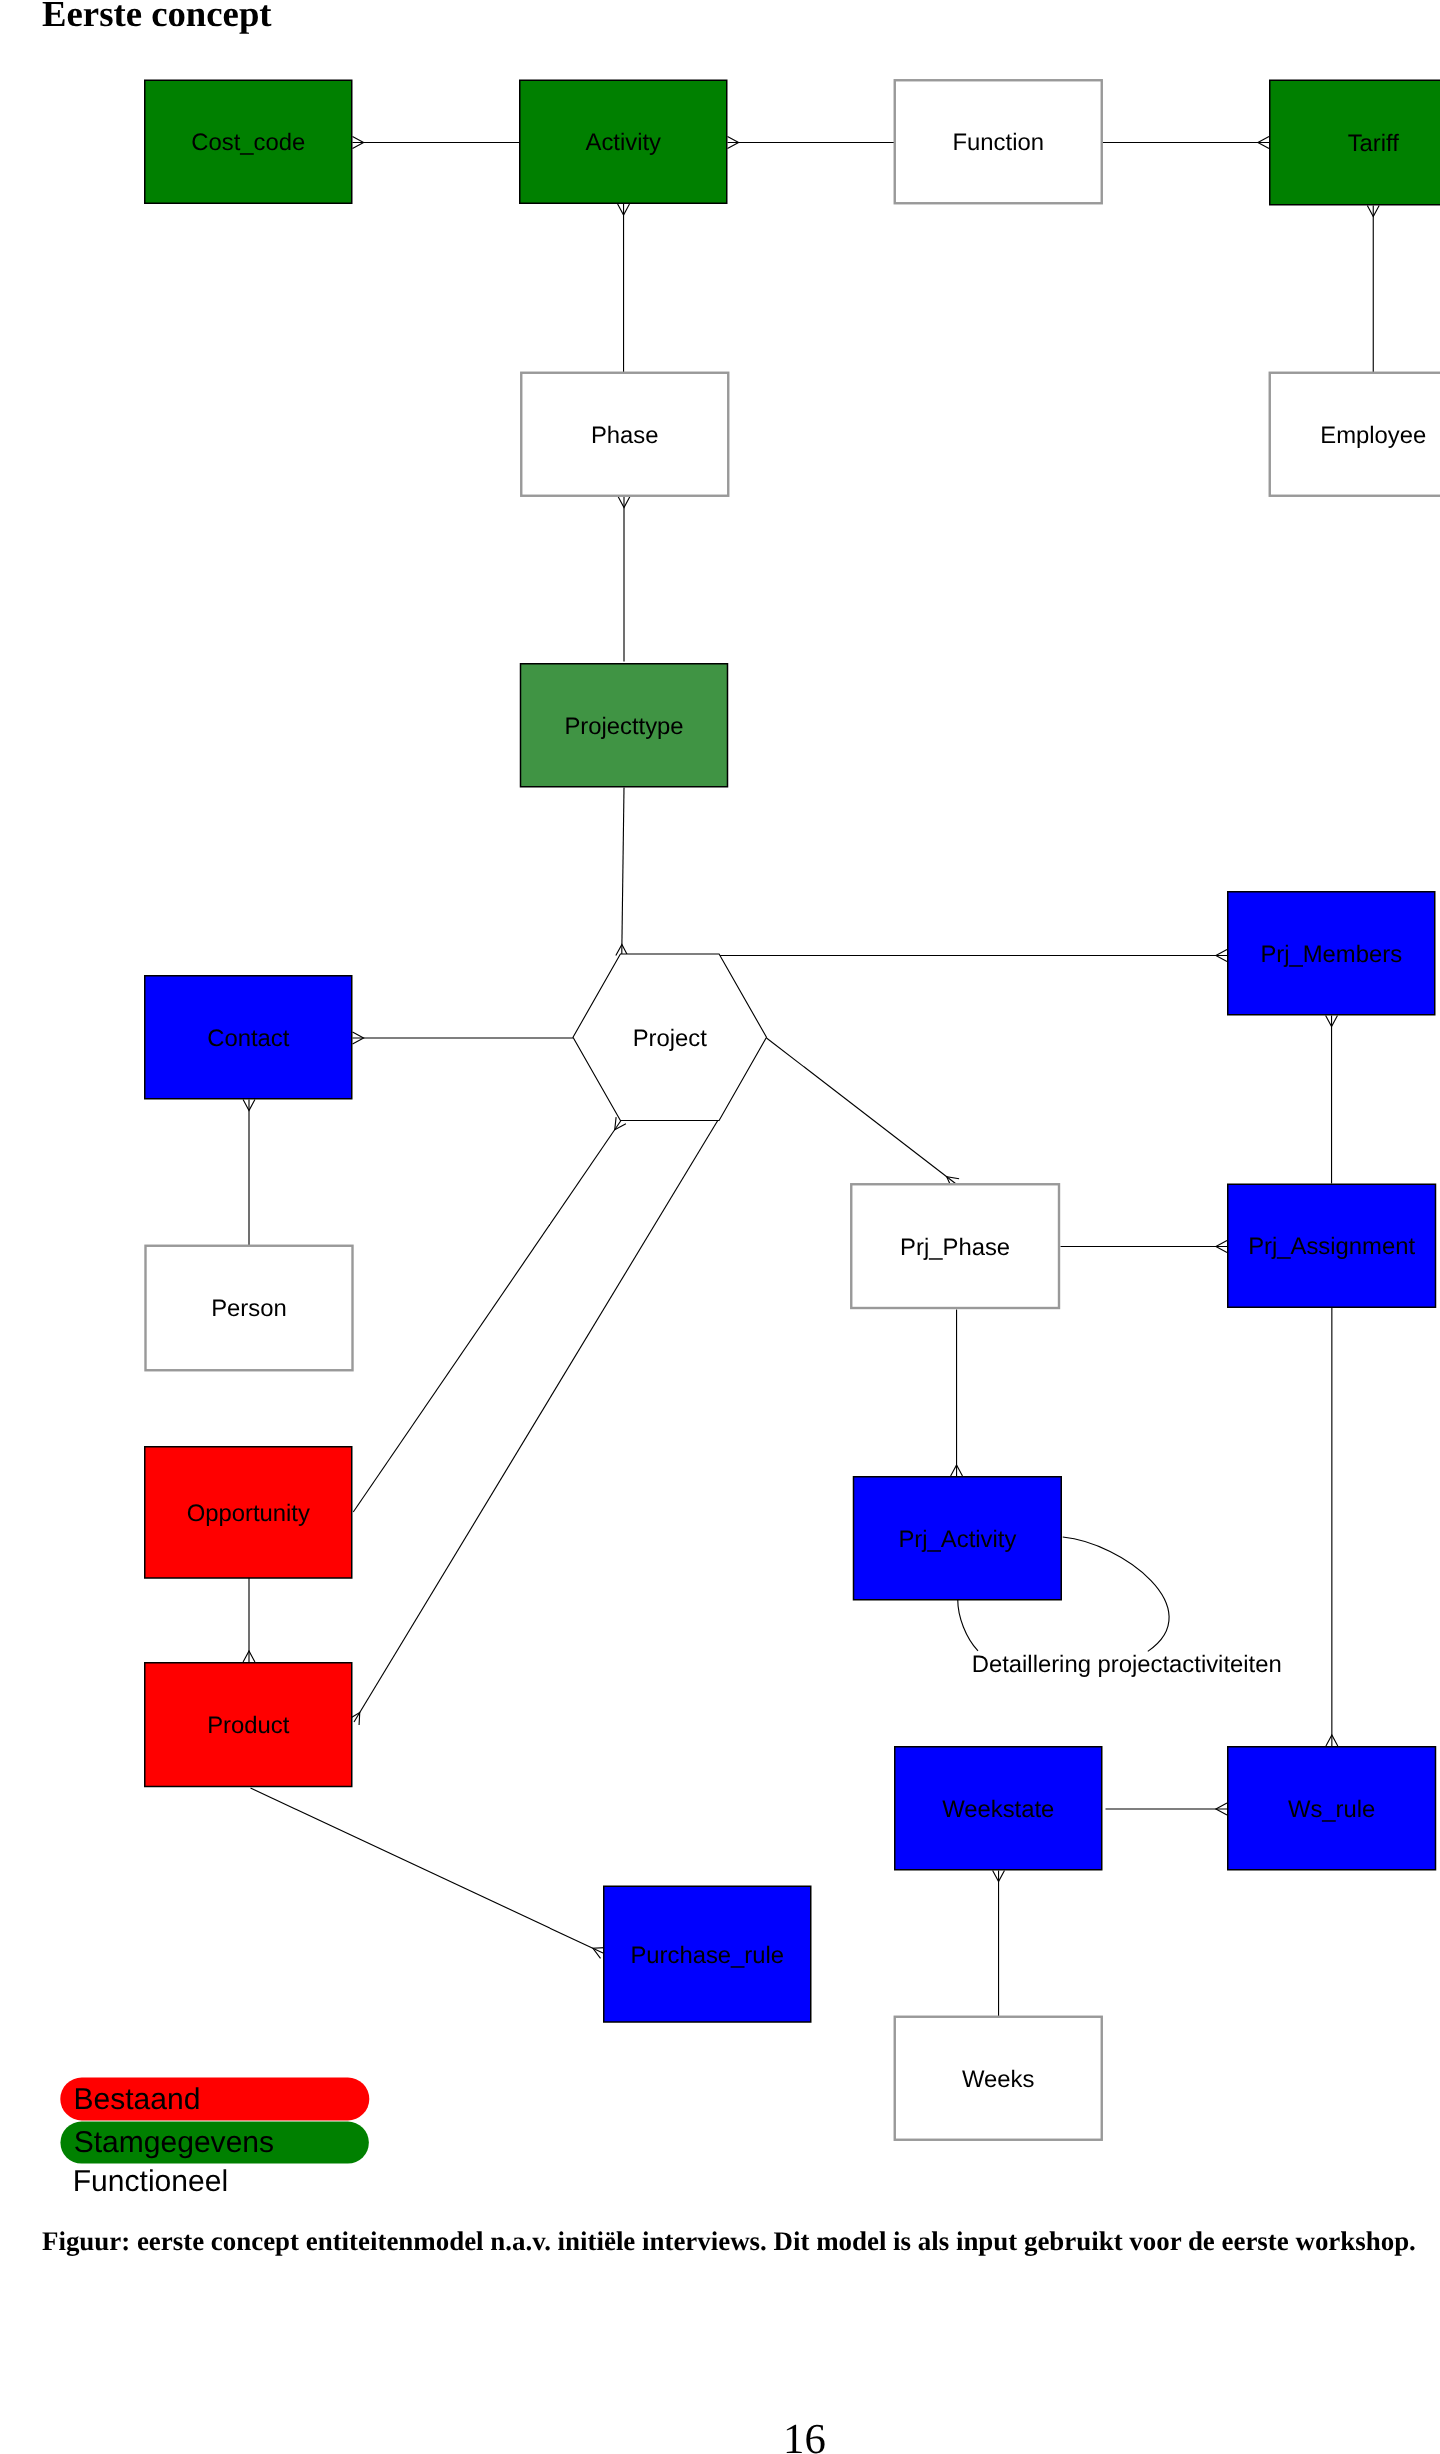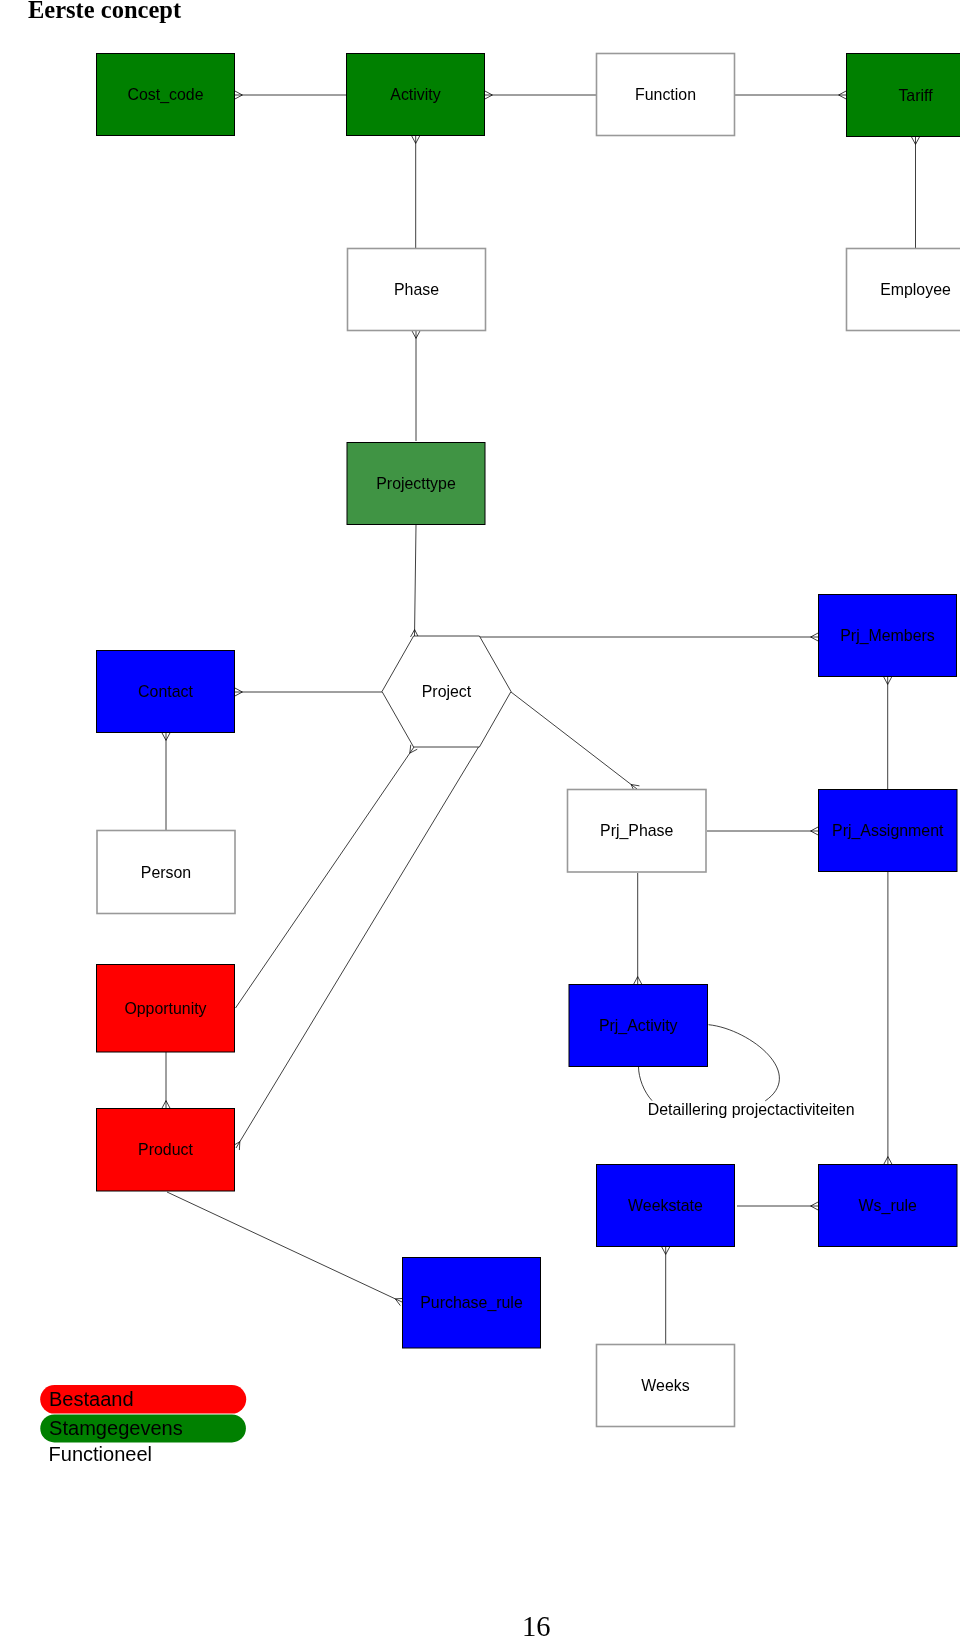--- a/index.html
+++ b/index.html
@@ -152,14 +152,15 @@
         </g>
       </g>
     <g id="legend">
         <rect x="13.2" y="1385" width="206" height="28.6" rx="14.3" ry="14.3" fill="#ff0000"></rect>
         <text x="22" y="1405.8" font-size="20.05px" fill="#000">Bestaand</text>
         <rect x="13.3" y="1414.4" width="205.6" height="28" rx="14" ry="14" fill="#008000"></rect>
         <text x="22.1" y="1434.6" font-size="20.05px" fill="#000">Stamgegevens</text>
         <text x="21.5" y="1460.6" font-size="20.05px" fill="#000">Functioneel</text>
       </g>
   </svg>
+  <div class="caption">Figuur: eerste concept entiteitenmodel n.a.v. initiële interviews. Dit model is als input gebruikt voor de eerste workshop.</div>
   <div class="pageno">16</div>
 </div>
 
 </body></html>

